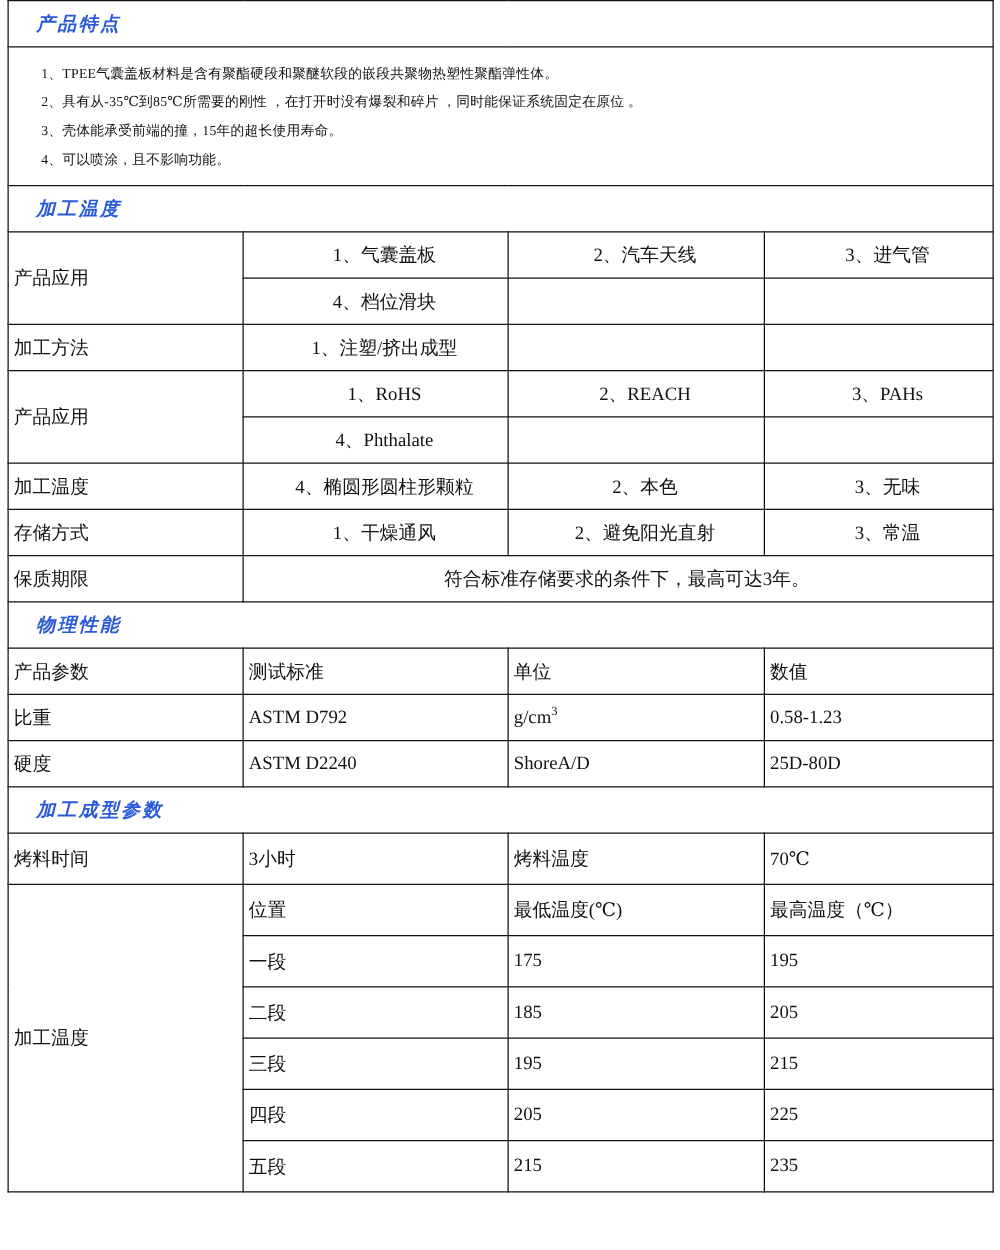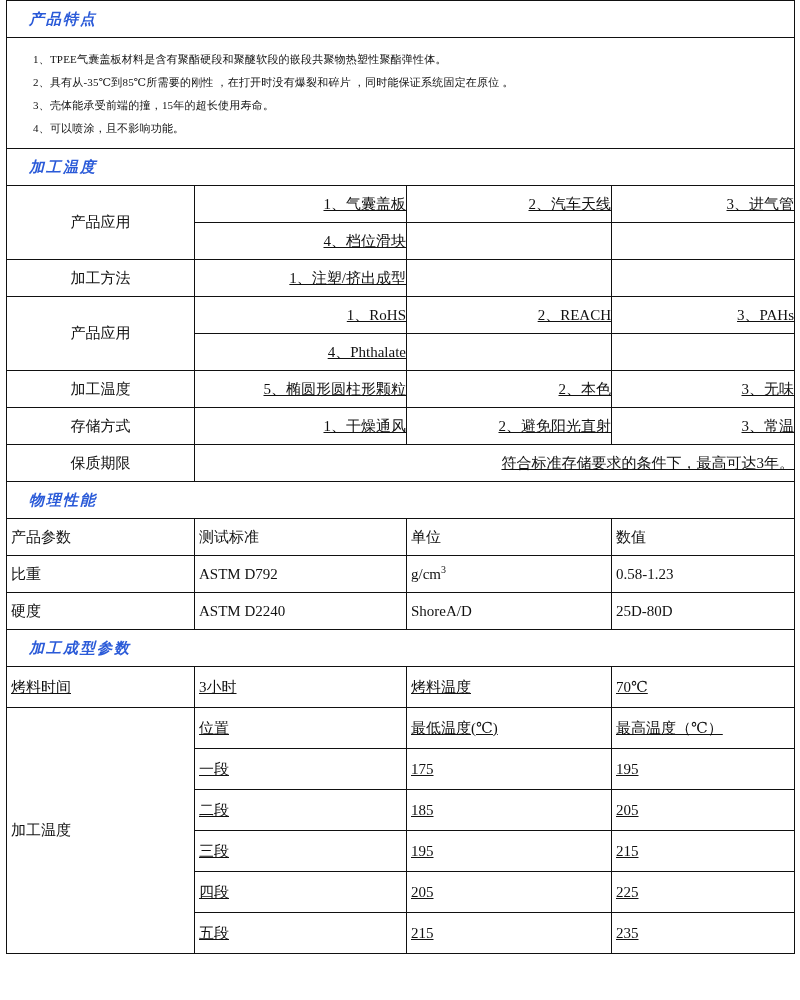--- a/index.html
+++ b/index.html
@@ -56,45 +56,42 @@
   .feat-line {
     font-size: 11px;
     line-height: 1.0;
     padding: 6px 0 6px 12px;
     white-space: nowrap;
     letter-spacing: 0.2px;
   }
 
   
   .lbl {
+    height: 36px;
+    padding: 0 4px !important;
+    white-space: nowrap;
+    font-family: Liberation Serif, serif;
+  }
+  .val {
     text-align: center;
     height: 36px;
-    padding: 0 4px !important;
-    white-space: nowrap;
-    font-family: Liberation Serif, serif;
-  }
-  .val {
-    text-align: right;
-    height: 36px;
     padding: 0 0 0 14px !important;
     white-space: nowrap;
-    text-decoration: underline;
   }
   .ctr {
     text-align: left;
     height: 36px;
     padding: 0 4px !important;
     white-space: nowrap;
   }
   .empty {
     height: 36px;
   }
   .tall {
     height: 40px;
-    text-decoration: underline;
   }
 
   sup.su {
     font-size: 10px;
     vertical-align: super;
     line-height: 0;
   }
 </style>
 </head>
 <body>
@@ -151,21 +148,21 @@
         <td class="val">3、PAHs</td>
       </tr>
       <tr>
         <td class="val">4、Phthalate</td>
         <td class="empty"></td>
         <td class="empty"></td>
       </tr>
 
       <tr>
         <td class="lbl">加工温度</td>
-        <td class="val">5、椭圆形圆柱形颗粒</td>
+        <td class="val">4、椭圆形圆柱形颗粒</td>
         <td class="val">2、本色</td>
         <td class="val">3、无味</td>
       </tr>
 
       <tr>
         <td class="lbl">存储方式</td>
         <td class="val">1、干燥通风</td>
         <td class="val">2、避免阳光直射</td>
         <td class="val">3、常温</td>
       </tr>

